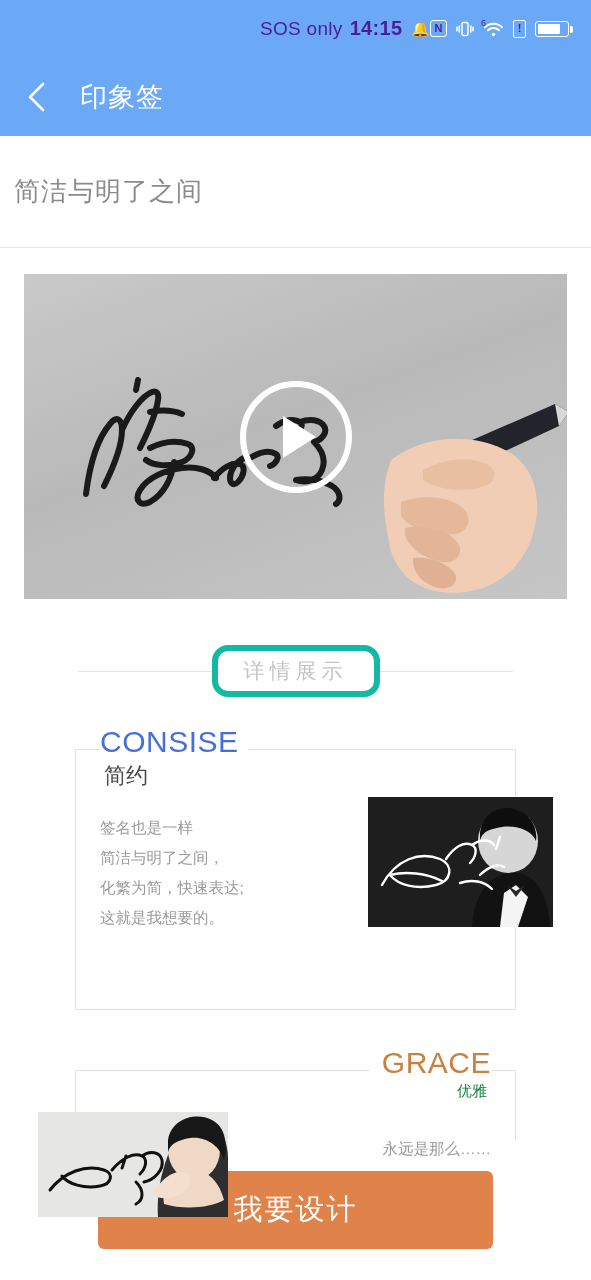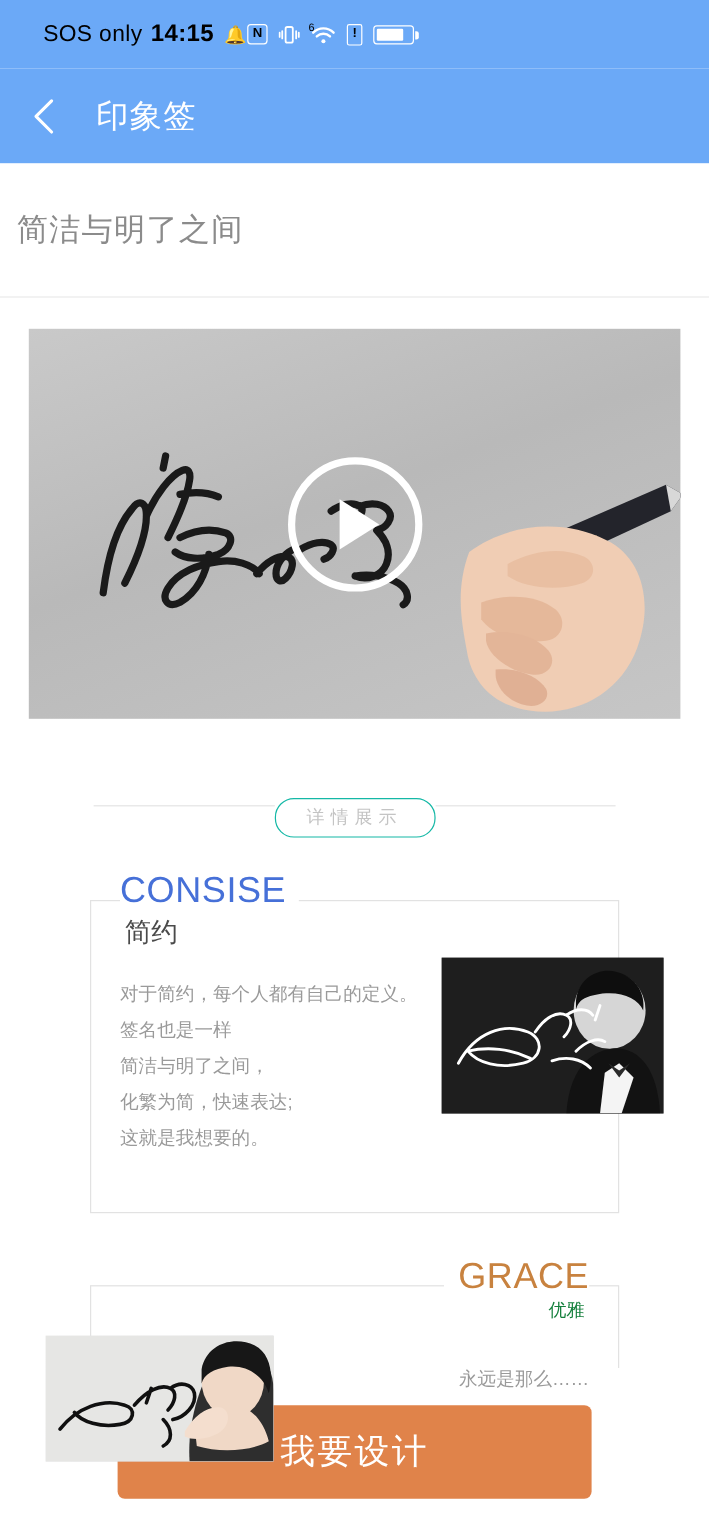--- a/index.html
+++ b/index.html
@@ -5,22 +5,22 @@
   * { margin:0; padding:0; box-sizing:border-box; }
   html, body {
     width:591px; height:1280px;
     font-family:"Liberation Sans", "DejaVu Sans", sans-serif;
     background:#ffffff; overflow:hidden;
   }
   .phone { position:relative; width:591px; height:1280px; background:#ffffff; }
 
   
   .statusbar {
-    height:57px; background:#6ba9f7; color:#000000;
-    display:flex; align-items:center; justify-content:flex-start;
+    height:57px; background:#6ba9f7; color:#4c1d95;
+    display:flex; align-items:center; justify-content:flex-end;
     padding:0 22px 0 36px;
   }
   .sb-left { display:flex; align-items:center; gap:7px; }
   .sb-carrier { font-size:19px; letter-spacing:.3px; }
   .sb-time { font-size:20px; font-weight:600; letter-spacing:.3px; }
   .sb-bell { font-size:15px; margin-left:2px; }
   .sb-right { display:flex; align-items:center; gap:9px; }
   .ic { display:inline-flex; align-items:center; justify-content:center; }
   .ic-nfc {
     width:17px; height:17px; border:1.6px solid #fff; border-radius:3px;
@@ -74,22 +74,22 @@
     width:0; height:0; margin-left:8px;
     border-left:33px solid #ffffff;
     border-top:21px solid transparent;
     border-bottom:21px solid transparent;
   }
 
   
   .divider { margin:46px 0 0 0; display:flex; align-items:center; padding:0 78px; }
   .divider .line { flex:1; height:1px; background:#e4e4e4; }
   .divider .pill {
-    border:1px solid #14b8a6; border-radius:16px; padding:6px 26px;
-    font-size:15px; color:#c4c4c4; letter-spacing:5px; white-space:nowrap;margin-top:20px;
+    border:6px solid #14b8a6; border-radius:16px; padding:6px 26px;
+    font-size:21px; color:#c4c4c4; letter-spacing:5px; white-space:nowrap;
   }
 
   
   .card { position:relative; margin-top:28px; }
   .frame { position:absolute; border:1px solid #e2e2e2; }
 
   
   .card-consise { height:285px; }
   .card-consise .frame { left:75px; right:75px; top:24px; bottom:0; }
   .c-head { position:absolute; left:100px; top:0; z-index:3; background:#fff; padding-right:10px; }
@@ -229,21 +229,20 @@
       <span class="line"></span>
     </div>
 
     <div class="card card-consise">
       <div class="frame"></div>
       <div class="c-head">
         <div class="c-en">CONSISE</div>
         <div class="c-cn">简约</div>
       </div>
       <div class="c-body">
-        <div>对于简约，每个人都有自己的定义。</div>
         <div>签名也是一样</div>
         <div>简洁与明了之间，</div>
         <div>化繁为简，快速表达;</div>
         <div>这就是我想要的。</div>
       </div>
       <div class="c-photo">
         <svg viewBox="0 0 185 130" width="185" height="130">
           <rect width="185" height="130" fill="#1e1e1e"></rect>
           <ellipse cx="140" cy="44" rx="30" ry="32" fill="#d6d6d6"></ellipse>
           <path d="M112 36 C114 16 132 8 146 12 C162 16 170 30 168 44

